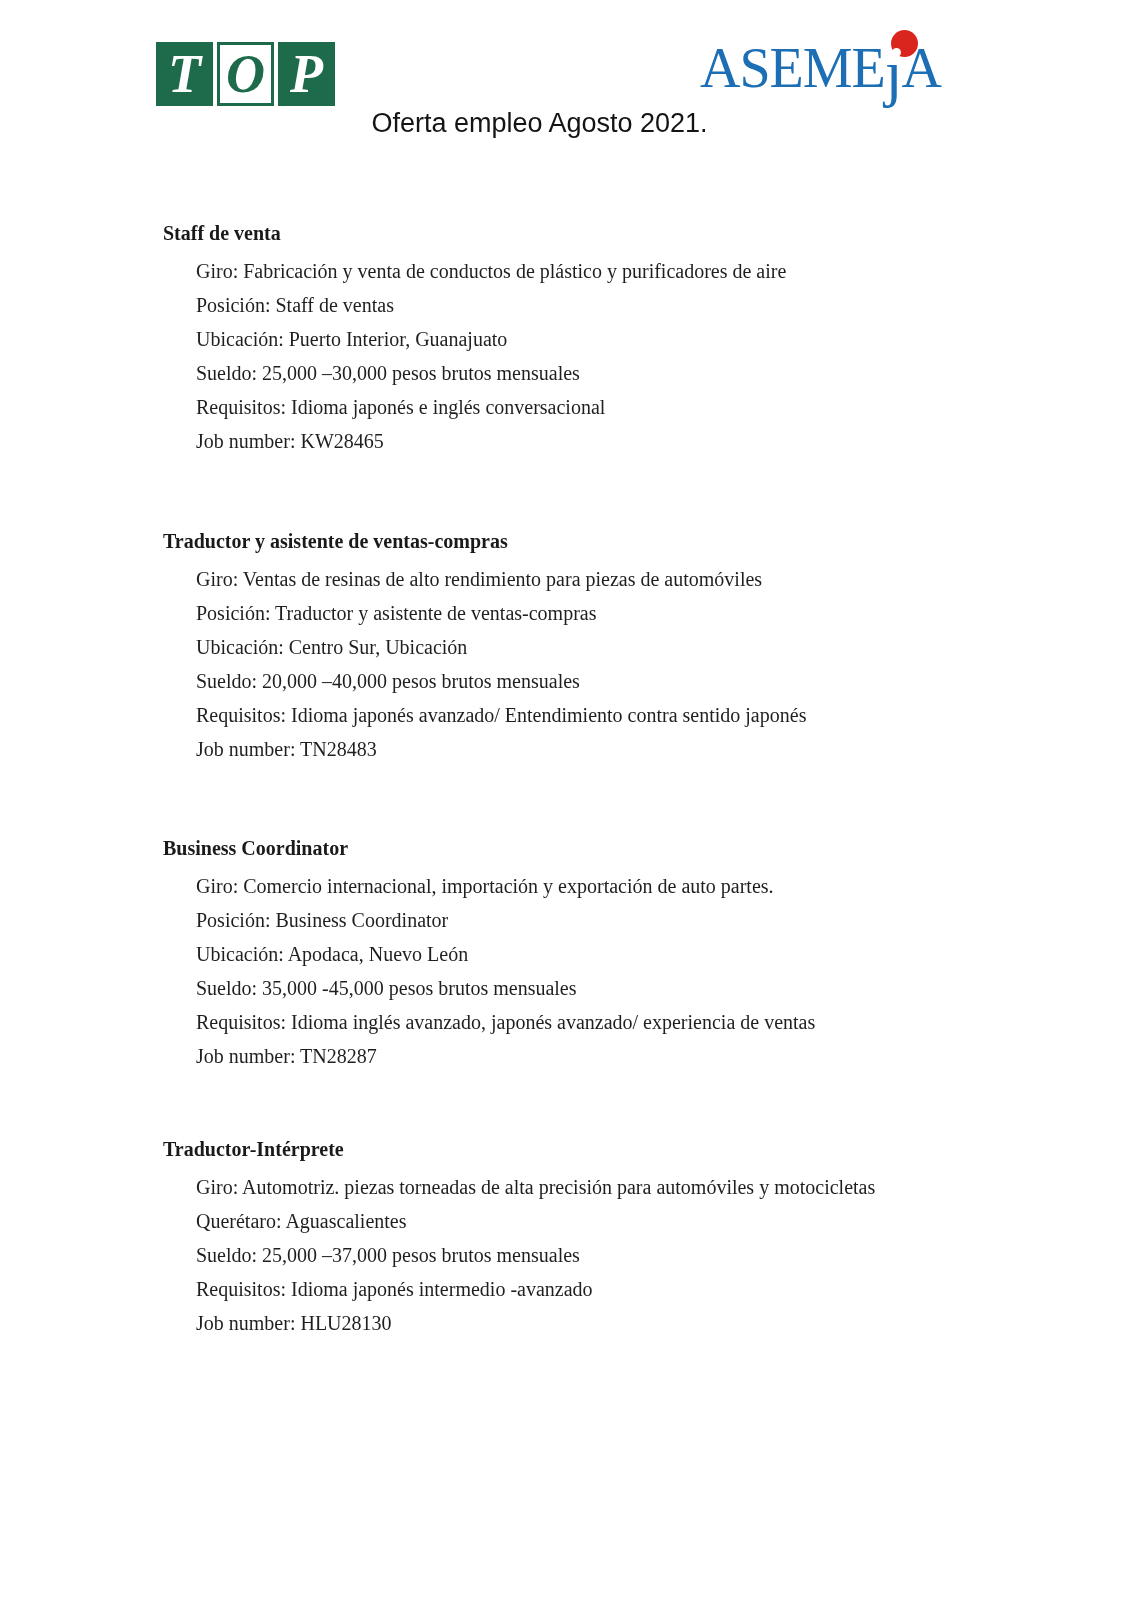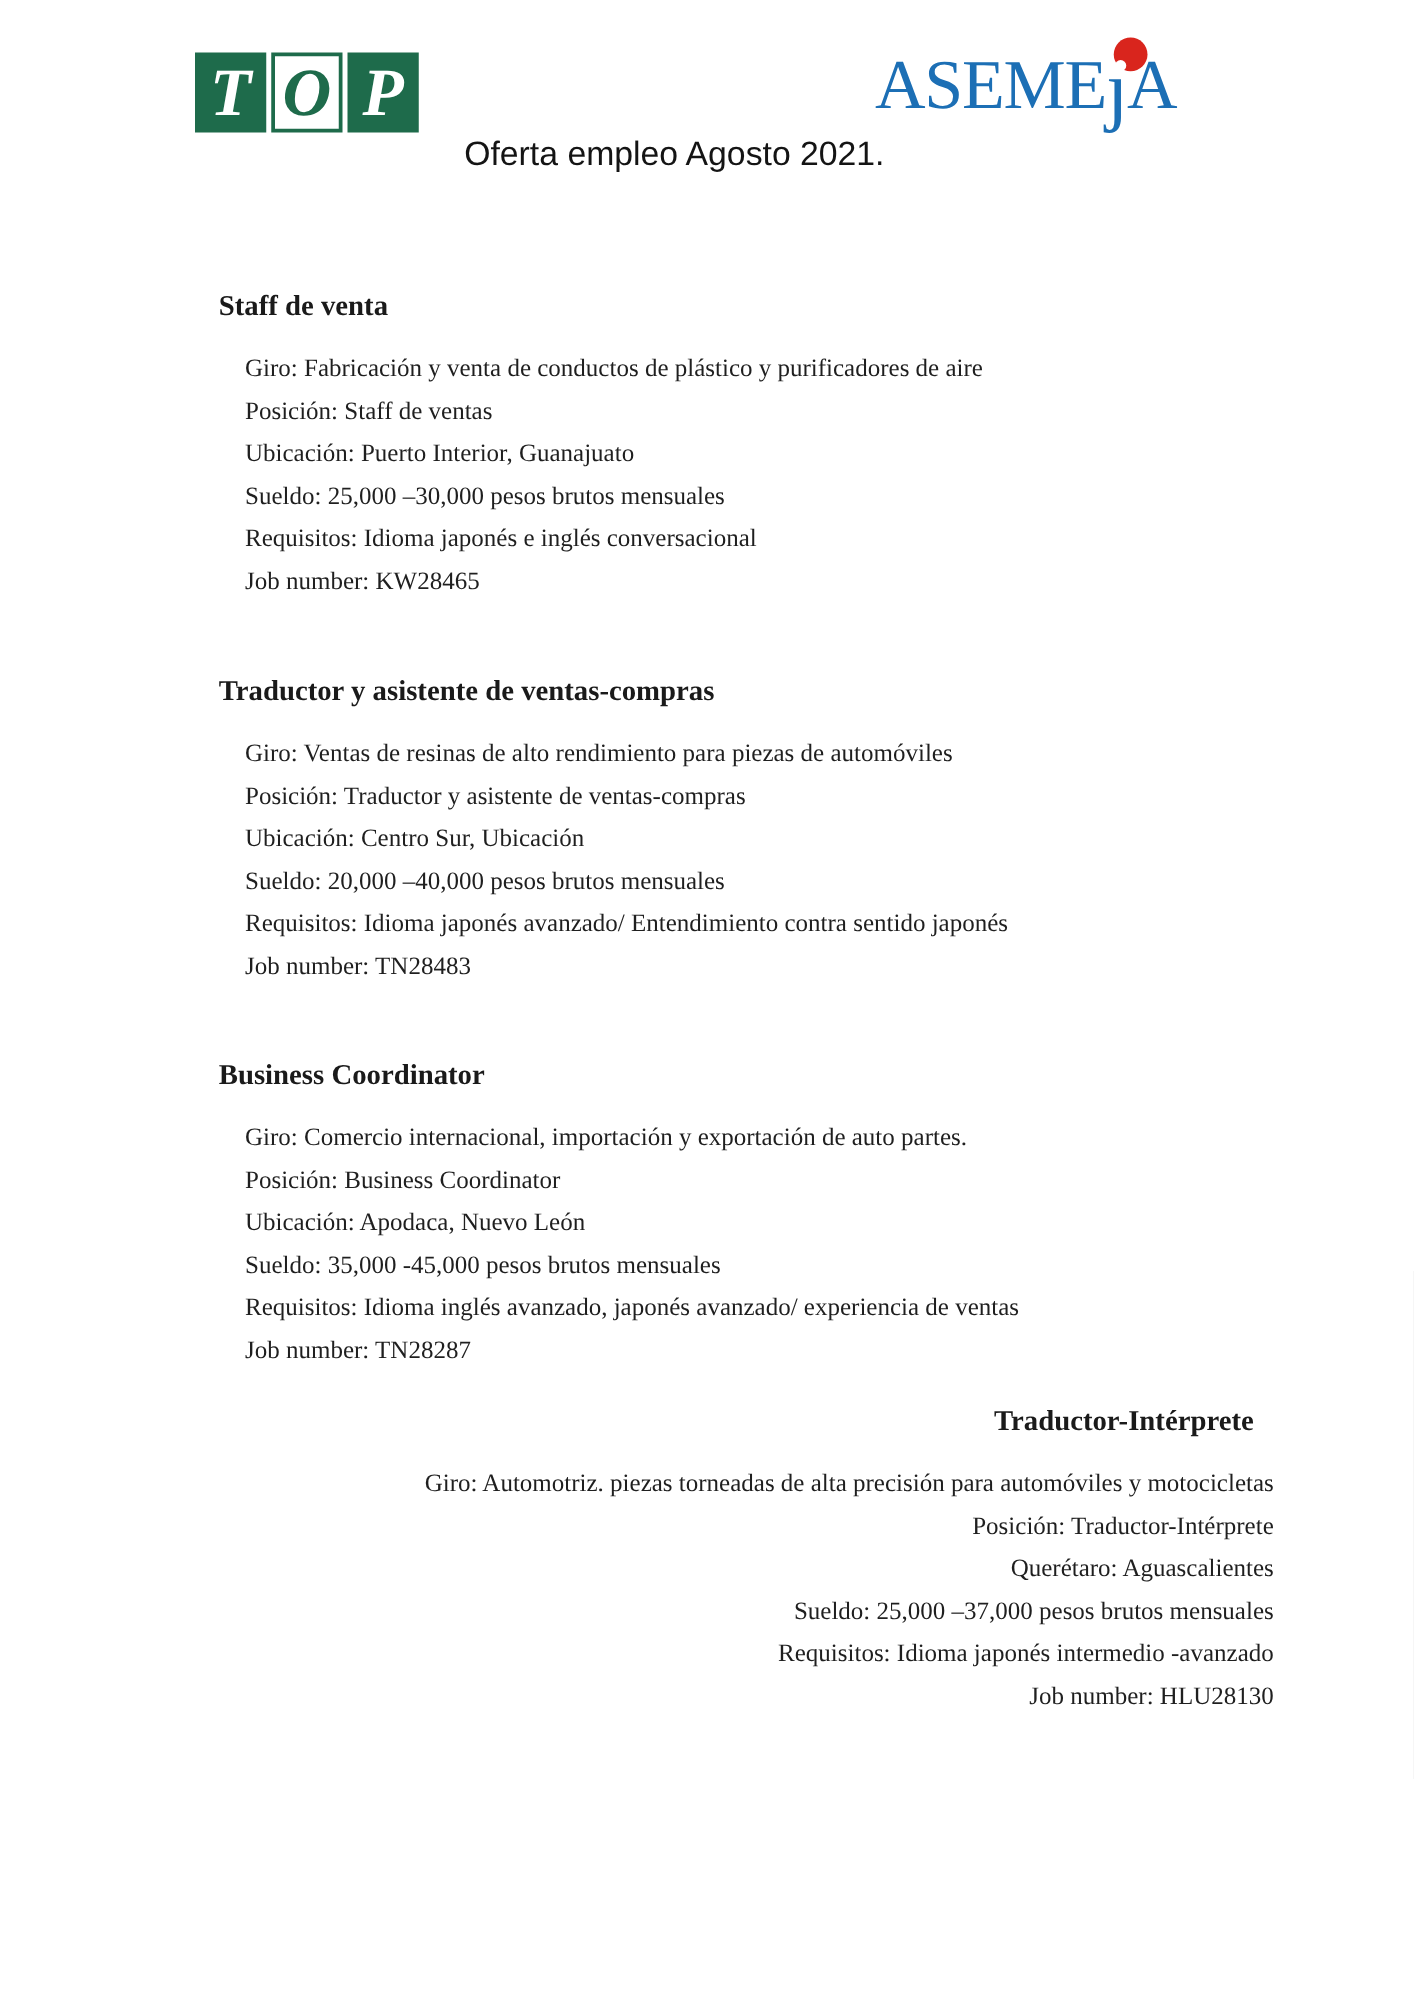--- a/index.html
+++ b/index.html
@@ -94,31 +94,31 @@
 
   
   .job {
     position: absolute;
     left: 159px;
     width: 860px;
     font-size: 20px;
     line-height: 34px;
   }
   .job h2 {
-    margin: 16px;
-    font-size: 23px;
+    margin: 4px;
+    font-size: 20px;
     line-height: 34px;
     font-weight: bold;
     color: #1a1a1a;
   }
   .job .line { white-space: nowrap; margin-left: 37px; }
   #job-0 { top: 212px; }
   #job-1 { top: 520px; }
   #job-2 { top: 827px; }
-  #job-3 { top: 1104px; text-align: right; }
+  #job-3 { top: 1128px; }
 </style>
 </head>
 <body>
 
 <div class="page">
 
   <div class="top-logo">
     <div class="top-sq sq-green">
       <span>T</span>
     </div>
@@ -163,20 +163,19 @@
     <div class="line">Posición: Business Coordinator</div>
     <div class="line">Ubicación: Apodaca, Nuevo León</div>
     <div class="line">Sueldo: 35,000 -45,000 pesos brutos mensuales</div>
     <div class="line">Requisitos: Idioma inglés avanzado, japonés avanzado/ experiencia de ventas</div>
     <div class="line">Job number: TN28287</div>
   </section>
 
   <section class="job" id="job-3">
     <h2>Traductor-Intérprete</h2>
     <div class="line">Giro: Automotriz. piezas torneadas de alta precisión para automóviles y motocicletas</div>
-    <div class="line">Posición: Traductor-Intérprete</div>
     <div class="line">Querétaro: Aguascalientes</div>
     <div class="line">Sueldo: 25,000 –37,000 pesos brutos mensuales</div>
     <div class="line">Requisitos: Idioma japonés intermedio -avanzado</div>
     <div class="line">Job number: HLU28130</div>
   </section>
 
 </div>
 
 </body></html>

